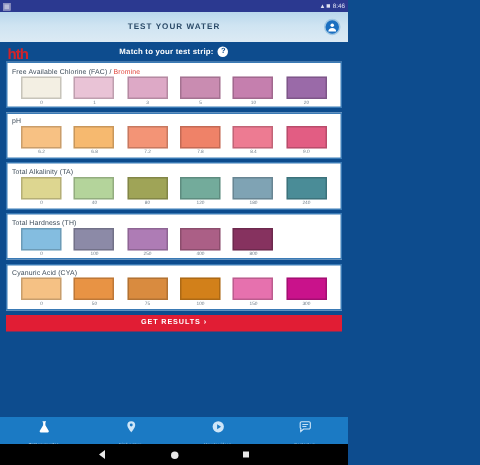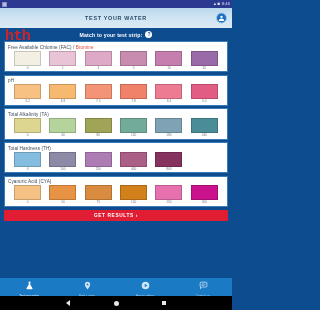--- a/index.html
+++ b/index.html
@@ -30,23 +30,23 @@
   .sb-ico { font-size: 4.6px; color: #dfe2f2; line-height: 1; }
 
   
   .header {
     height: 20px; position: relative;
     background: linear-gradient(180deg, #b9d7ec 0%, #cfe4f2 45%, #dceaf4 100%);
     display: flex; align-items: center;
     padding: 0 5px;
   }
   .logo {
-    color: #d2232a; font-weight: bold; font-size: 15px;
+    color: #d2232a; font-weight: bold; font-size: 10px;
     letter-spacing: -0.6px; line-height: 1;
-    font-family: Liberation Mono, monospace;
+    font-family: Liberation Sans, sans-serif;
     margin-top: 37px;
   }
   .header-title {
     position: absolute; left: 0; right: 0; text-align: center;
     font-size: 5.4px; letter-spacing: 0.7px; color: #2a4a68;
     font-weight: bold;
   }
   .avatar {
     position: absolute; right: 5px; top: 50%; transform: translateY(-50%);
     width: 11px; height: 11px; border-radius: 50%;

